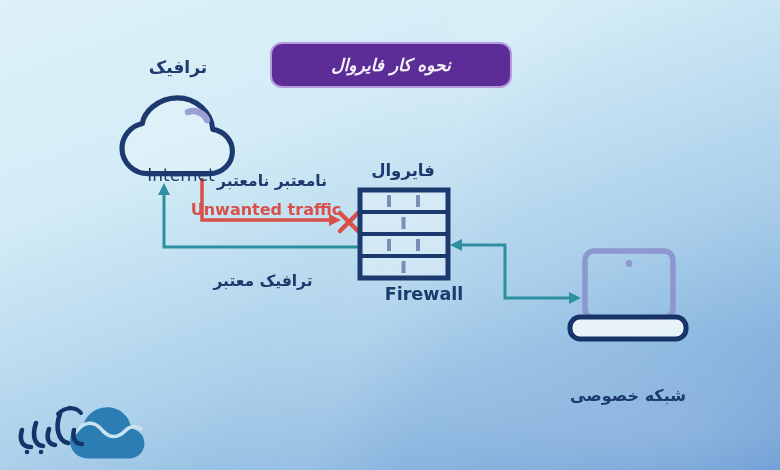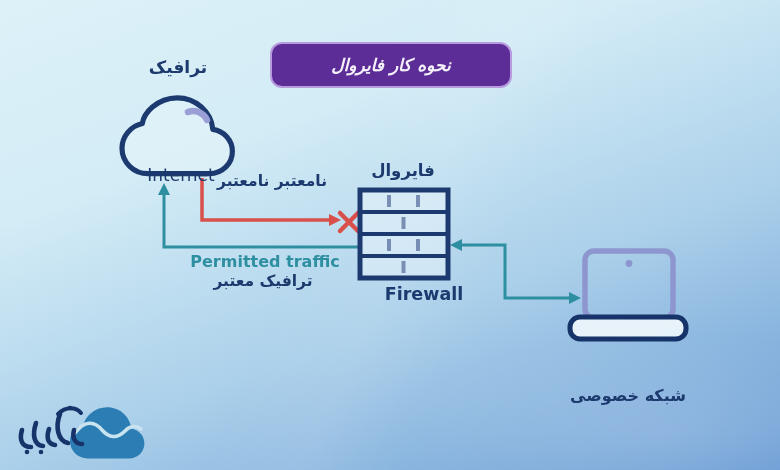--- a/index.html
+++ b/index.html
@@ -123,22 +123,22 @@
   </svg>
 
   <div class="title-box">
     <span>نحوه کار فایروال</span>
   </div>
 
   <div class="label fa t-internet-fa" dir="rtl">ترافیک</div>
   <div class="label t-internet-en">Internet</div>
 
   <div class="label fa t-unwanted-fa" dir="rtl">نامعتبر نامعتبر</div>
+  <div class="label t-unwanted-en">Unwanted traffic</div>
 
-  <div class="label t-permitted-en">Permitted traffic</div>
   <div class="label fa t-permitted-fa" dir="rtl">ترافیک معتبر</div>
 
   <div class="label fa t-firewall-fa" dir="rtl">فایروال</div>
   <div class="label t-firewall-en">Firewall</div>
 
   <div class="label fa t-private-fa" dir="rtl">شبکه خصوصی</div>
 
 </div>
 
 </body></html>

